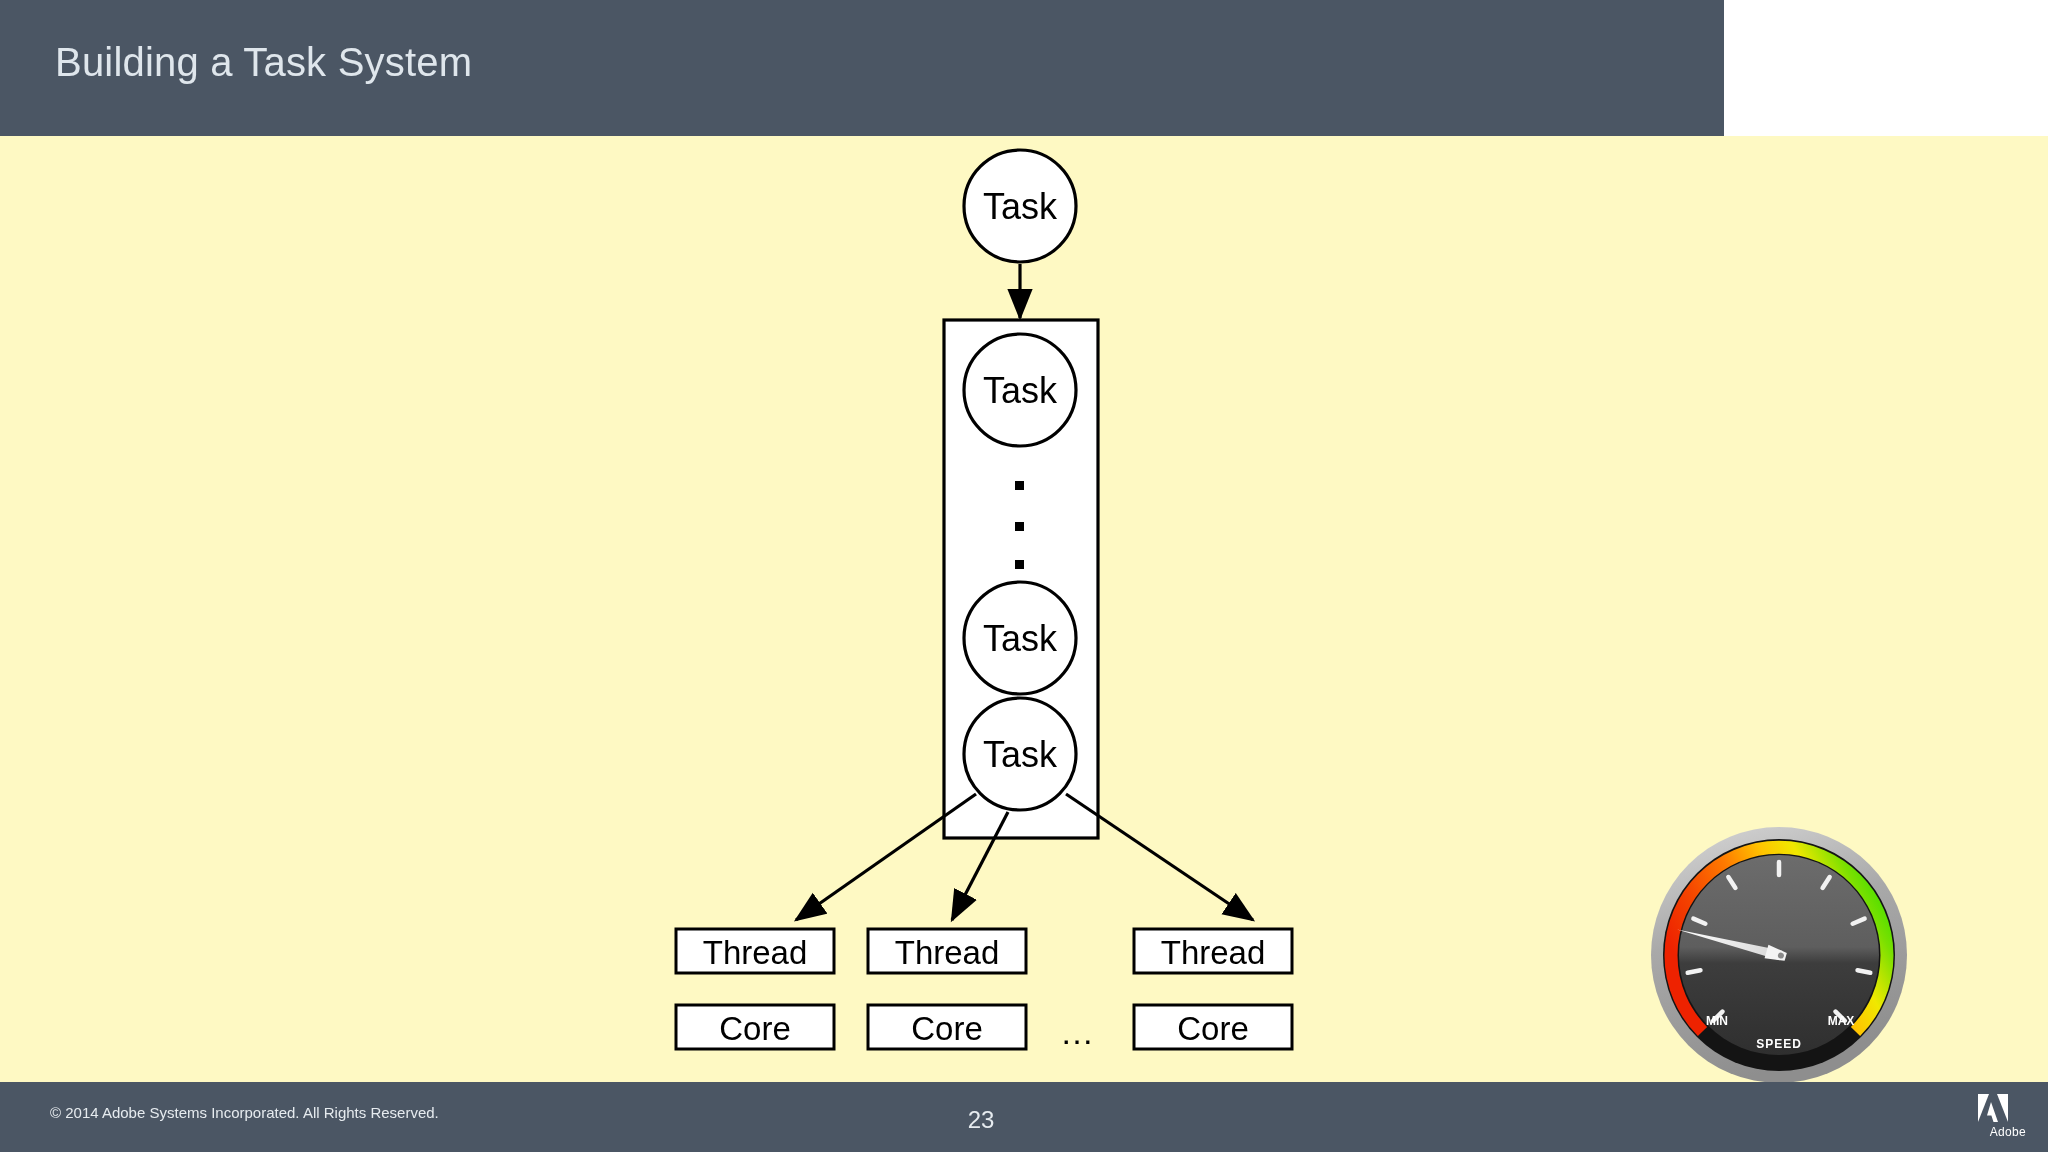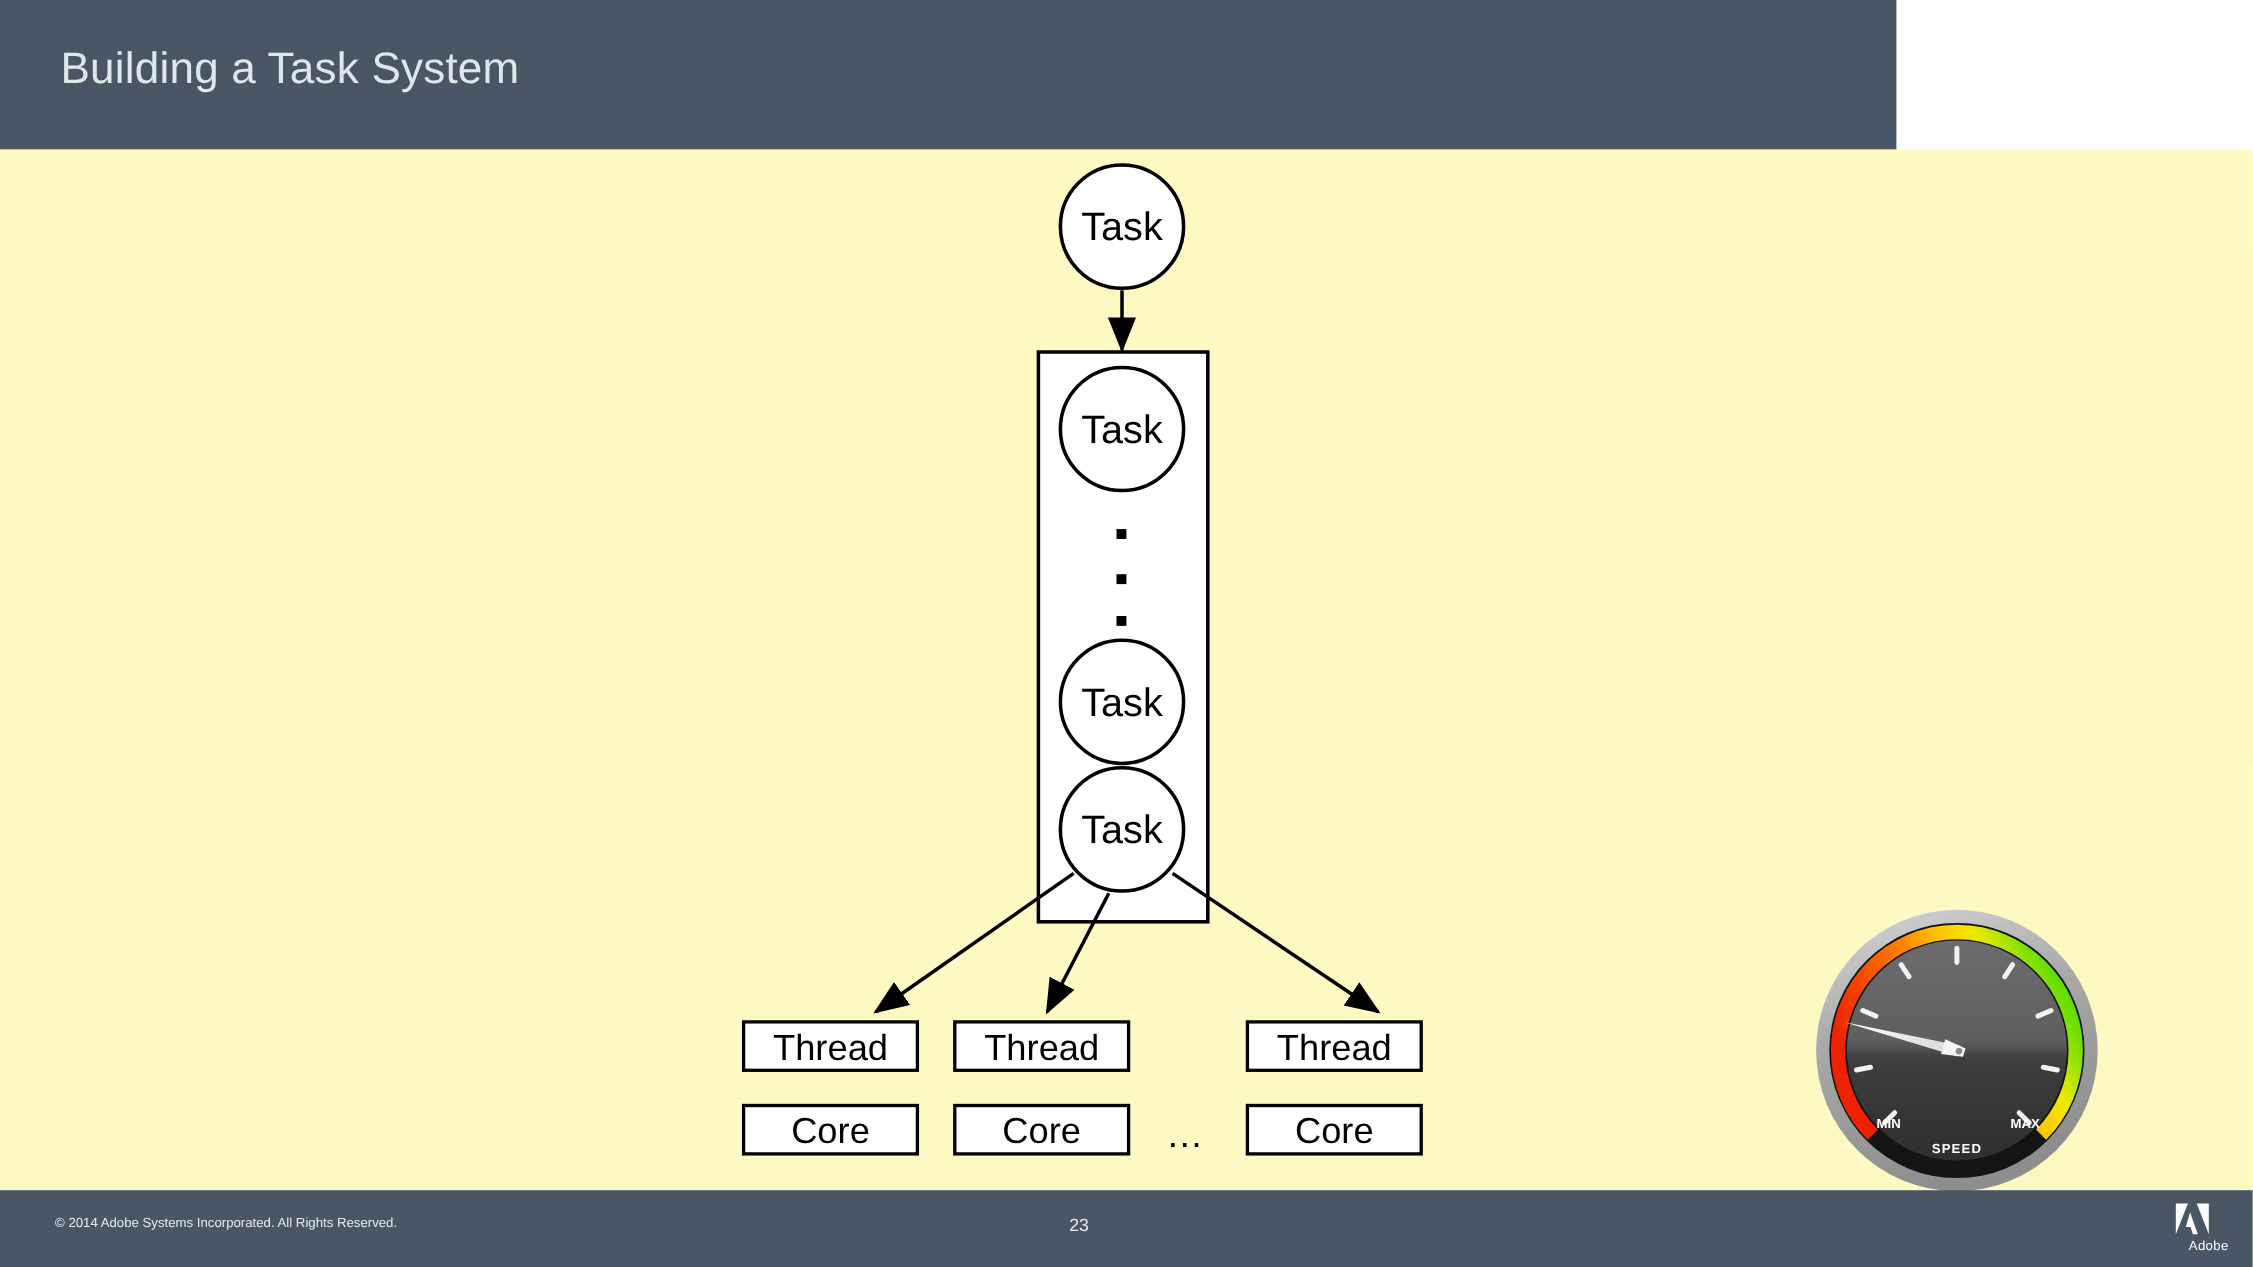--- a/index.html
+++ b/index.html
@@ -56,31 +56,31 @@
     position: absolute;
     left: 0; top: 1082px;
     width: 2048px;
     height: 70px;
     background: #4b5664;
   }
   .footer-copyright {
     position: absolute;
     left: 50px;
     top: 22px;
-    font-size: 12px;
+    font-size: 15px;
     color: #e6ebef;
     white-space: nowrap;
   }
   .footer-pagenum {
     position: absolute;
     left: 0;
     top: 24px;
     width: 1962px;
     text-align: center;
-    font-size: 16px;
+    font-size: 24px;
     color: #e6ebef;
   }
   .footer-logo {
     position: absolute;
     right: 22px;
     top: 10px;
     width: 66px;
     height: 54px;
     text-align: right;
   }

